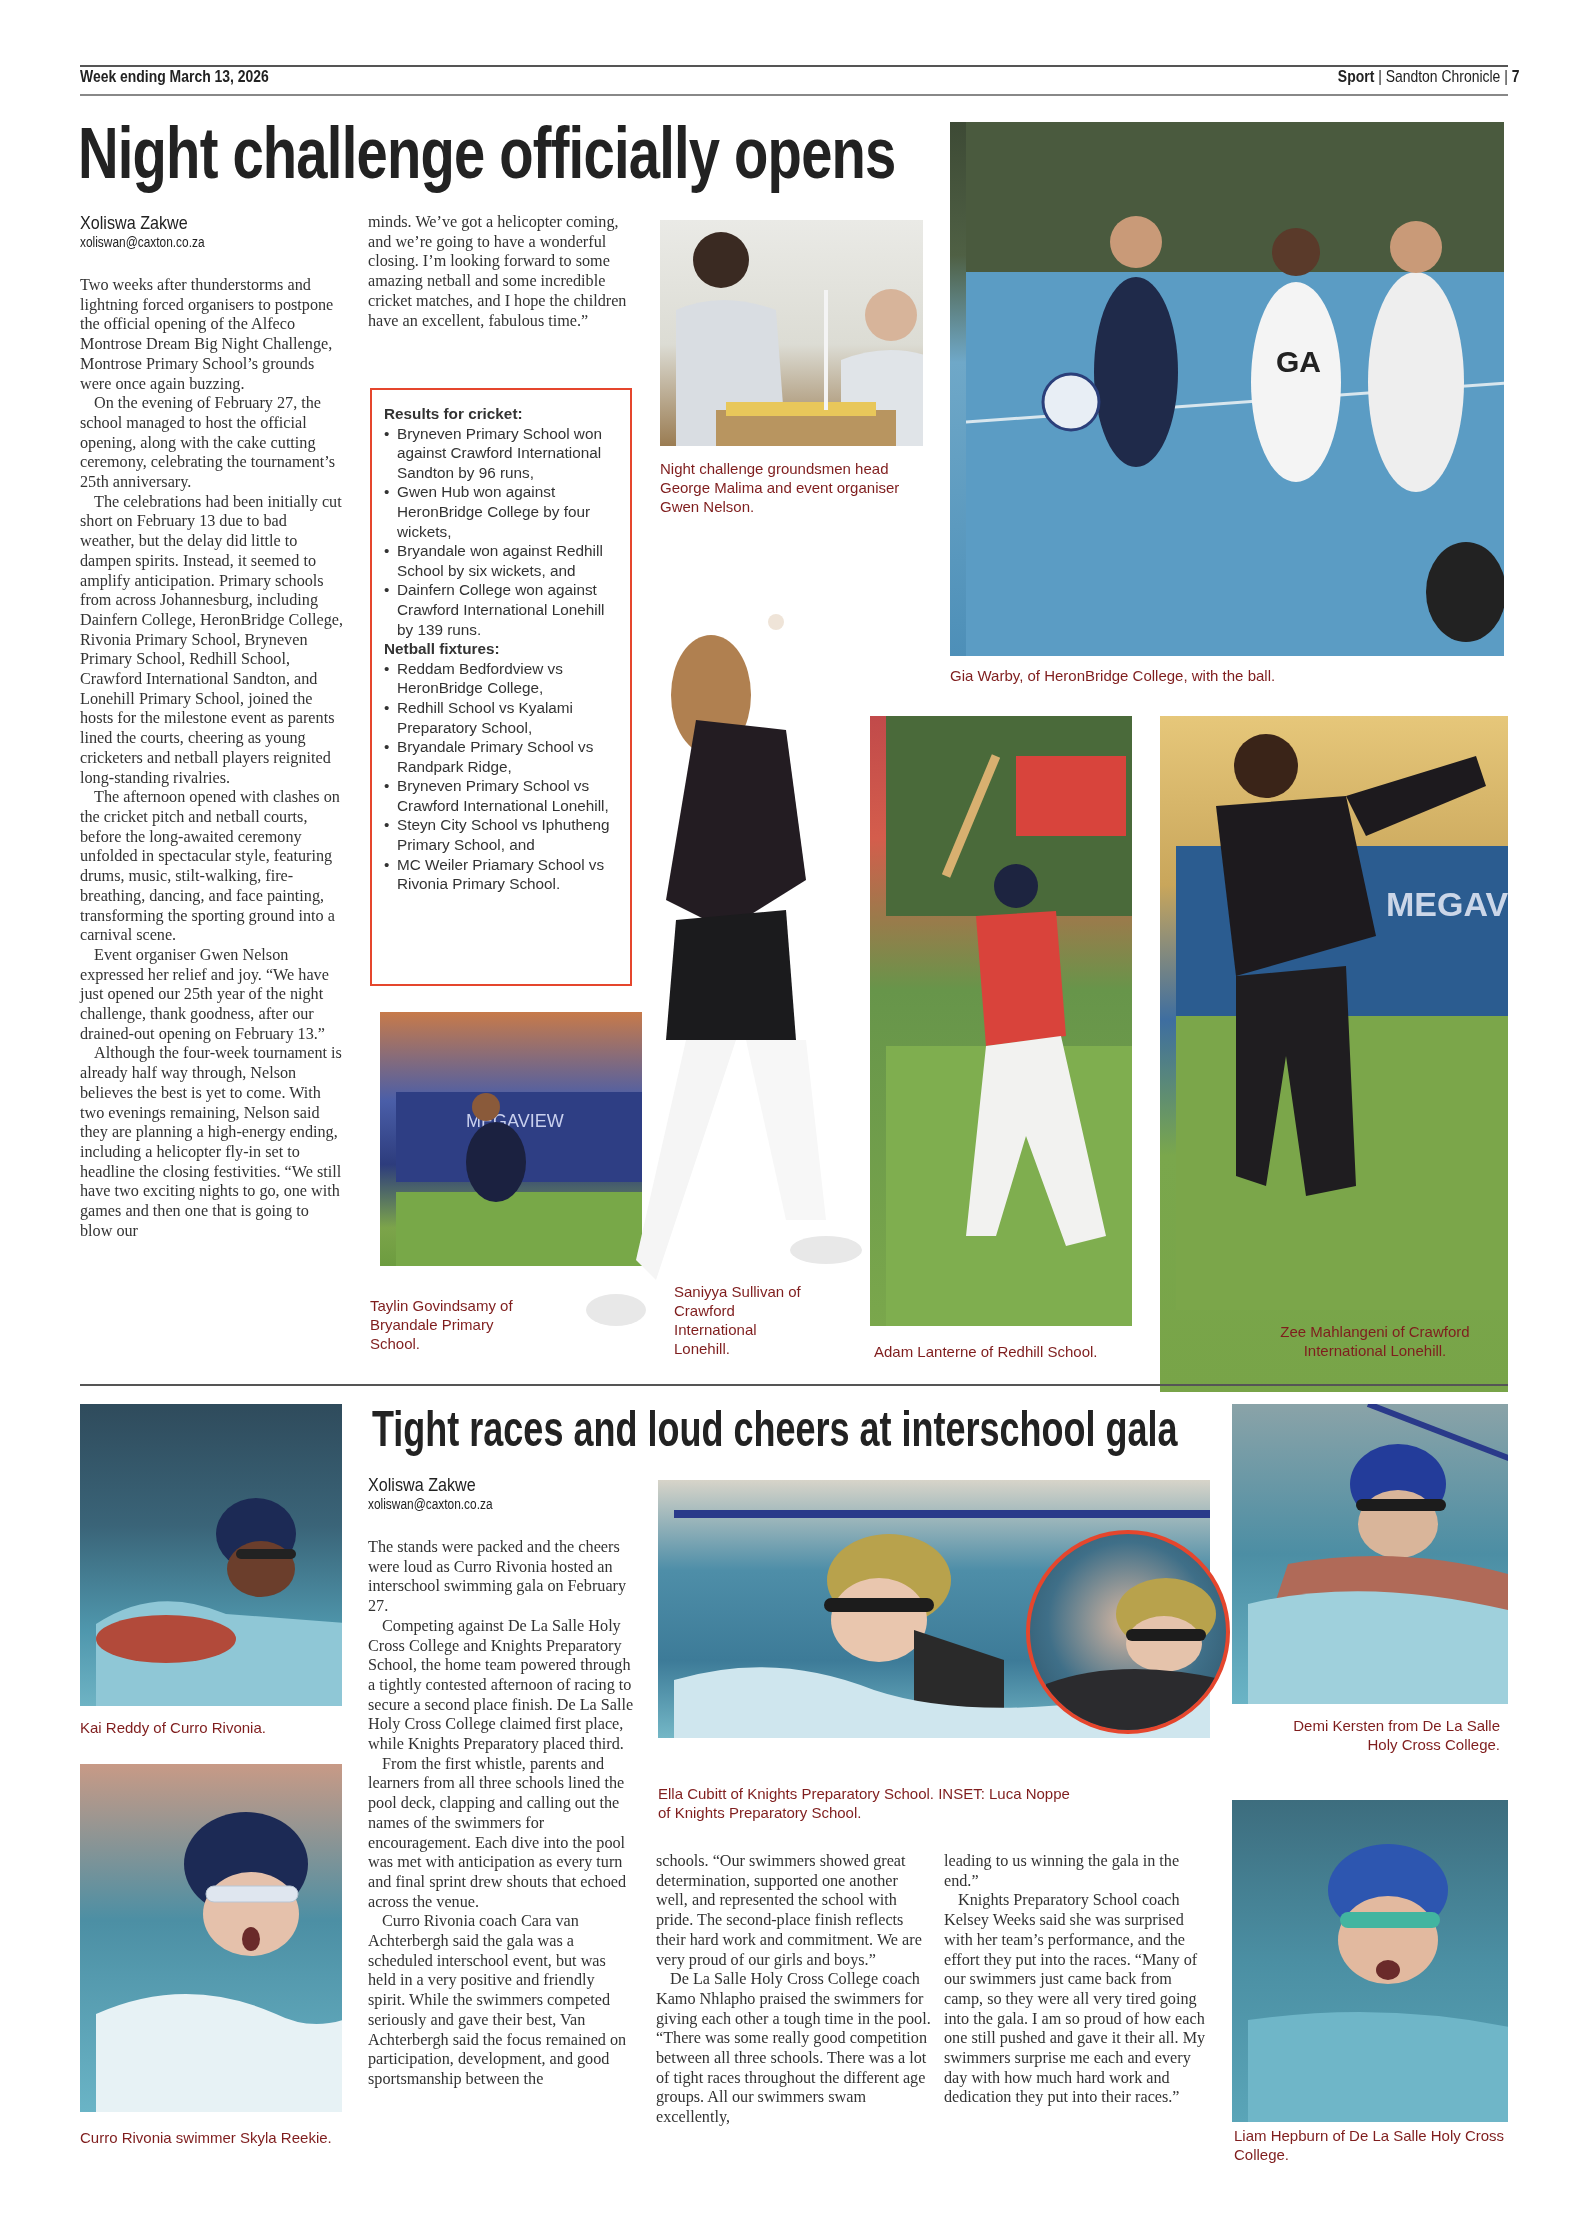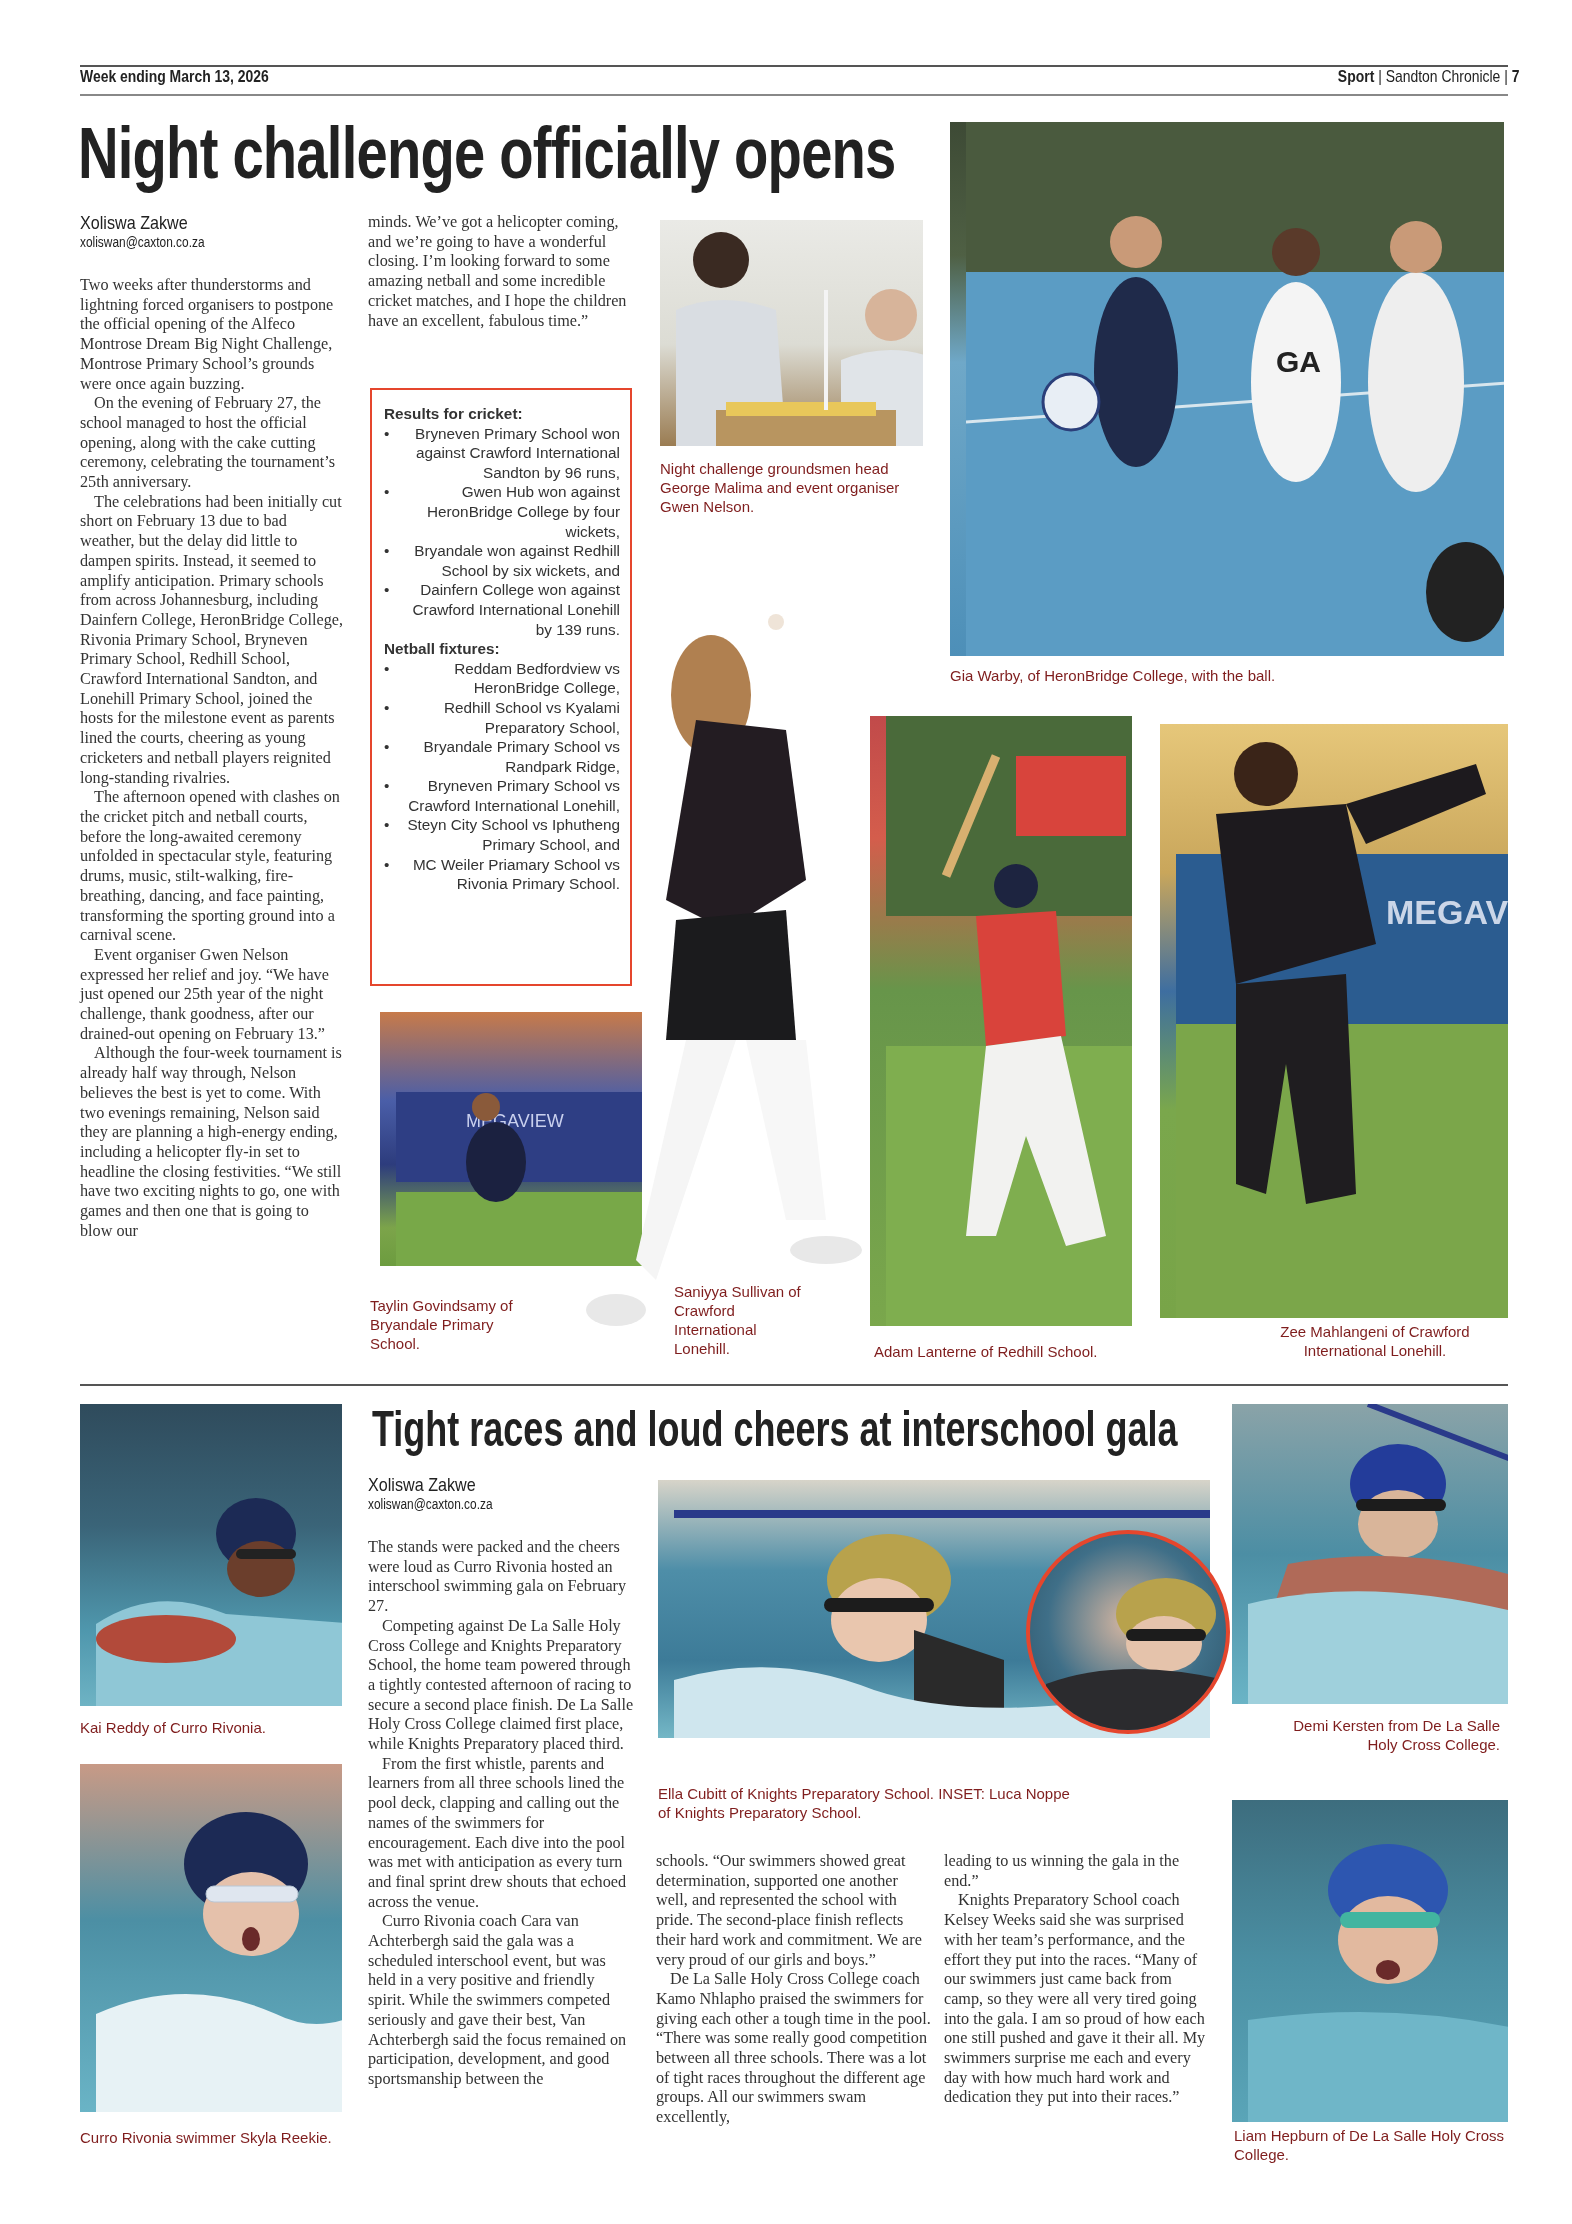--- a/index.html
+++ b/index.html
@@ -27,21 +27,21 @@
   .col p { text-indent: 0; }
   .col p + p { text-indent: 14px; }
 
   .caption { position: absolute; font-family: "Liberation Sans", sans-serif; font-size: 15px; line-height: 19px; color: #7f1d1d; }
   .caption.right { text-align: right; }
 
   .results-box { position: absolute; left: 370px; top: 388px; width: 262px; height: 598px;
     border: 2px solid #e5462d; padding: 14px 10px 10px 12px;
     font-family: "Liberation Sans", sans-serif; font-size: 15.3px; line-height: 19.6px; color: #333; }
   .results-box .rh { font-weight: bold; }
-  .results-box ul { list-style: none; text-align: right; }
+  .results-box ul { list-style: none; }
   .results-box li { position: relative; padding-left: 13px; }
   .results-box li::before { content: "•"; position: absolute; left: 0; top: 0; }
 
   .photo { position: absolute; overflow: hidden; padding-left: 16px; }
 
   .divider { position: absolute; left: 80px; top: 1384px; width: 1428px; height: 2px; background: #555; }
 </style>
 </head>
 <body>
 
@@ -157,21 +157,21 @@
     <rect x="130" y="40" width="110" height="80" fill="#d8443c"></rect>
     <rect x="0" y="330" width="262" height="280" fill="#7fae4f"></rect>
     <circle cx="130" cy="170" r="22" fill="#1d2440"></circle>
     <path d="M90 200 L170 195 L180 320 L100 330 Z" fill="#d9433b"></path>
     <path d="M100 330 L175 320 L220 520 L180 530 L140 420 L110 520 L80 520 Z" fill="#f2f2f0"></path>
     <line x1="60" y1="160" x2="110" y2="40" stroke="#d8b070" stroke-width="9"></line>
   </svg>
 </div>
 <div class="caption" style="left:874px; top:1342px; width:260px;">Adam Lanterne of Redhill School.</div>
 
-<div class="photo" style="left:1160px; top:716px; width:348px; height:594px; background:linear-gradient(180deg,#e6c77a 0%,#c9a65b 25%,#3e6ea0 45%,#7aa74c 65%,#78a448 100%);margin-top:8px;">
+<div class="photo" style="left:1160px; top:716px; width:348px; height:676px; background:linear-gradient(180deg,#e6c77a 0%,#c9a65b 25%,#3e6ea0 45%,#7aa74c 65%,#78a448 100%);">
   <svg width="348" height="594" viewBox="0 0 348 594">
     <rect x="0" y="130" width="348" height="180" fill="#2b5c90"></rect>
     <text x="210" y="200" font-family="Liberation Sans, sans-serif" font-weight="bold" font-size="34" fill="#cbd6e8">MEGAV</text>
     <rect x="0" y="300" width="348" height="294" fill="#7ba64a"></rect>
     <circle cx="90" cy="50" r="32" fill="#3a2418"></circle>
     <path d="M40 90 L170 80 L200 220 L60 260 Z" fill="#1d1a1e"></path>
     <path d="M60 260 L170 250 L180 470 L130 480 L110 340 L90 470 L60 460 Z" fill="#1f1d20"></path>
     <path d="M170 80 L300 40 L310 70 L190 120 Z" fill="#1d1a1e"></path>
   </svg>
 </div>

